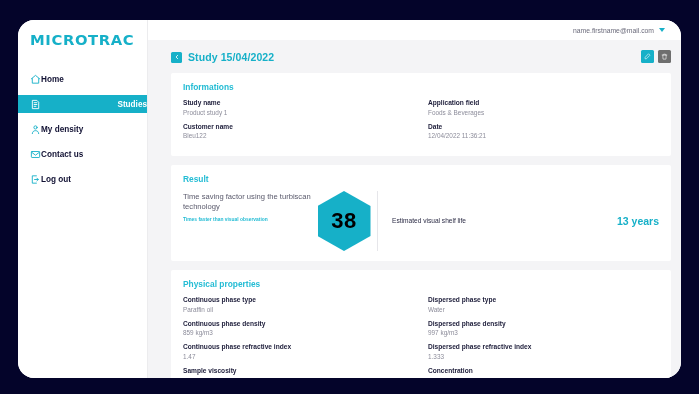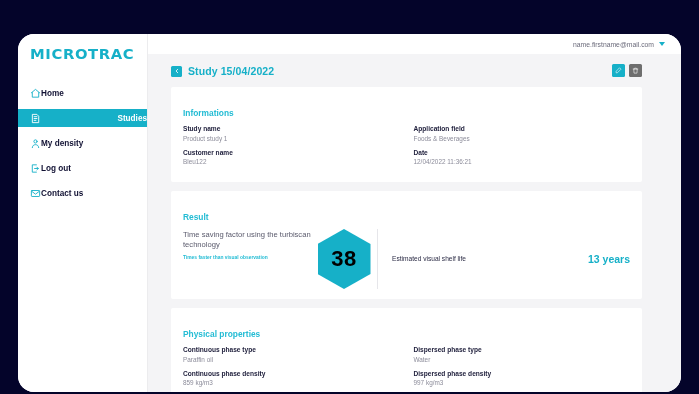--- a/index.html
+++ b/index.html
@@ -8,21 +8,21 @@
     background: #04042a;
     font-family: "Liberation Sans", sans-serif;
     overflow: hidden;
   }
   #frame {
     position: absolute; inset: 0;
     background: #04042a;
   }
   #device {
     position: absolute;
-    left: 18px; top: 34px;
+    left: 18px; top: 20px;
     width: 663px; height: 358px;
     background: #f4f4f6;
     border-radius: 16px;
     overflow: hidden;
     display: flex;
   }
 
   
   #sidebar {
     width: 130px; height: 100%;
@@ -90,21 +90,21 @@
   .caret {
     width: 0; height: 0;
     border-left: 3.2px solid transparent;
     border-right: 3.2px solid transparent;
     border-top: 4px solid #16b0c8;
   }
 
   #content {
     flex: 1 1 auto;
     background: #f4f4f6;
-    padding: 9px 39px 0 23px;
+    padding: 9px 10px 0 23px;
     overflow: hidden;
     position: relative;
   }
 
   .page-head {
     display: flex; align-items: center;
     height: 16px;
     margin-bottom: 8px;
     position: relative;
   }
@@ -142,21 +142,20 @@
     background: #ffffff;
     border-radius: 2px;
     padding: 9px 12px 10px 12px;
     margin-bottom: 9px;
   }
   .card-title {
     font-size: 8.4px;
     font-weight: 700;
     color: #23bcd4;
     margin-bottom: 7px;
-    margin-top: 12px;
   }
   .grid2 {
     display: grid;
     grid-template-columns: 1fr 1fr;
     column-gap: 14px;
     row-gap: 0;
   }
   .field { margin-bottom: 7px; }
   .field:last-child { margin-bottom: 0; }
   .f-label {
@@ -269,36 +268,36 @@
               <circle cx="12" cy="7.5" r="3.5"></circle>
                 <path d="M5 21c0-4 3.2-6.5 7-6.5s7 2.5 7 6.5"></path>
             </svg>
           </span>
           <span>My density</span>
         </div>
 
         <div class="nav-item">
           <span class="ico">
             <svg viewBox="0 0 24 24" fill="none" stroke-width="2" stroke-linecap="round" stroke-linejoin="round">
+              <rect x="3" y="5.5" width="18" height="13" rx="1.5"></rect>
+                <path d="M3.5 7l8.5 6.5L20.5 7"></path>
+            </svg>
+          </span>
+          <span>Contact us</span>
+        </div>
+
+        <div class="nav-item">
+          <span class="ico">
+            <svg viewBox="0 0 24 24" fill="none" stroke-width="2" stroke-linecap="round" stroke-linejoin="round">
               <path d="M14 4H5v16h9"></path>
                 <path d="M18 12H10"></path>
                 <path d="M15 9l3 3-3 3"></path>
             </svg>
           </span>
           <span>Log out</span>
-        </div>
-
-        <div class="nav-item">
-          <span class="ico">
-            <svg viewBox="0 0 24 24" fill="none" stroke-width="2" stroke-linecap="round" stroke-linejoin="round">
-              <rect x="3" y="5.5" width="18" height="13" rx="1.5"></rect>
-                <path d="M3.5 7l8.5 6.5L20.5 7"></path>
-            </svg>
-          </span>
-          <span>Contact us</span>
         </div>
 
       </div>
     </div>
 
     <div id="main">
 
       <div id="topbar">
         <div class="account">
           <span>name.firstname@mail.com</span>

